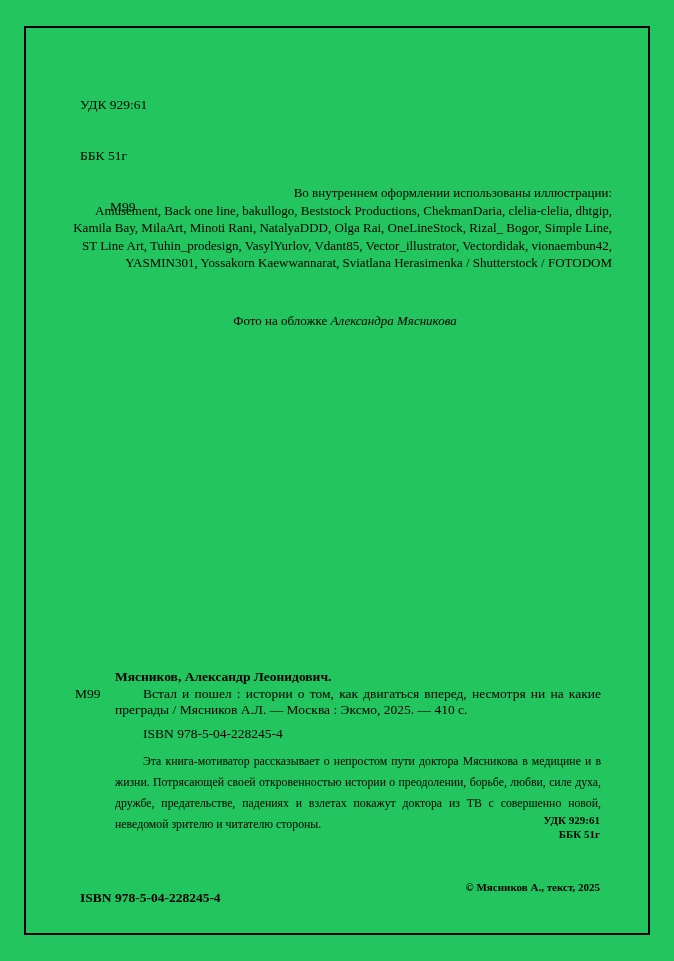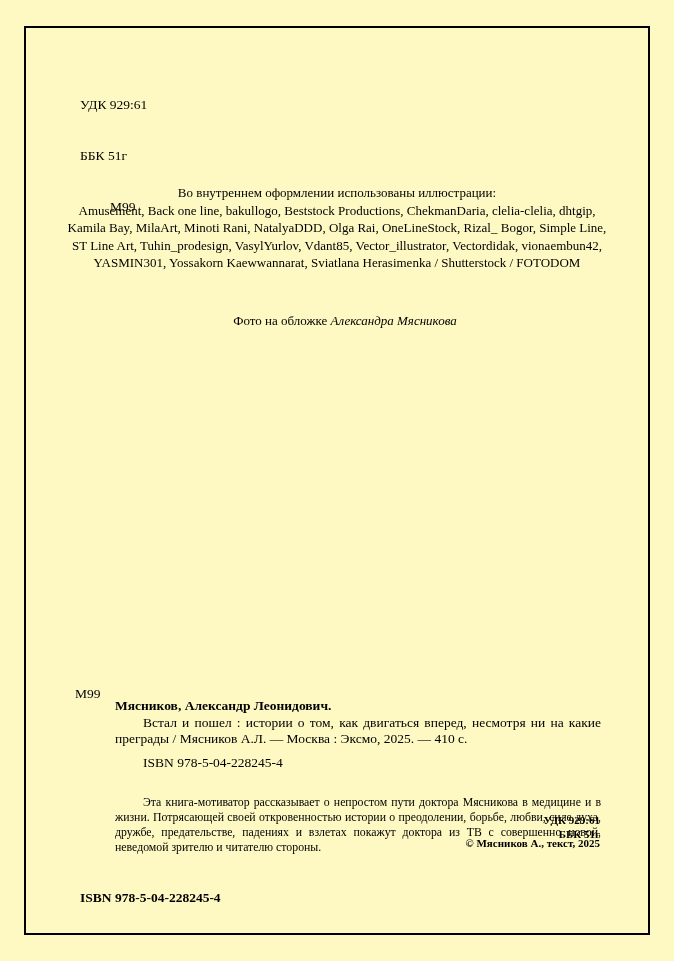--- a/index.html
+++ b/index.html
@@ -4,21 +4,21 @@
 <style>
   html, body {
     margin: 0;
     padding: 0;
     background: #ffffff;
   }
   .page {
     position: relative;
     width: 674px;
     height: 961px;
-    background: #fef9c3;
+    background: #22c55e;
     font-family: "Liberation Serif", serif;
     color: #000000;
     overflow: hidden;
   }
   .frame {
     position: absolute;
     left: 24px;
     top: 26px;
     right: 24px;
     bottom: 26px;
@@ -34,58 +34,58 @@
     white-space: pre;
   }
   .top-codes .indent {
     padding-left: 30px;
   }
   .credits-block {
     position: absolute;
     left: 62px;
     right: 62px;
     top: 184px;
-    text-align: center;
+    text-align: right;
     font-size: 13px;
     line-height: 17.5px;
   }
   .cover-photo-line {
     position: absolute;
     left: 78px;
     right: 62px;
     top: 313px;
     text-align: center;
     font-size: 13px;
   }
   .cover-photo-line .italic {
     font-style: italic;
   }
   .biblio {
     position: absolute;
     left: 115px;
     width: 486px;
-    top: 698px;
+    top: 669px;
     font-size: 13.5px;
     line-height: 16.5px;
   }
   .biblio .author {
     font-weight: bold;
   }
   .biblio .description {
     text-align: justify;
     text-indent: 28px;
   }
   .biblio .isbn-line {
     margin-top: 7px;
     padding-left: 28px;
   }
   .biblio .annotation {
-    margin-top: 24px;
+    margin-top: 9px;
     font-size: 11.8px;
-    line-height: 15px;
+    line-height: 21px;
     text-align: justify;
     text-indent: 28px;
   }
   .m99-margin {
     position: absolute;
     left: 75px;
     top: 686px;
     font-size: 13.5px;
   }
   .codes-right {
@@ -100,21 +100,21 @@
   .footer-isbn {
     position: absolute;
     left: 80px;
     top: 890px;
     font-weight: bold;
     font-size: 13.5px;
   }
   .footer-copyright {
     position: absolute;
     right: 74px;
-    top: 836px;
+    top: 880px;
     text-align: right;
     font-weight: bold;
     font-size: 11px;
     line-height: 14px;
   }
 </style>
 </head>
 <body>
 
 <div class="page">

